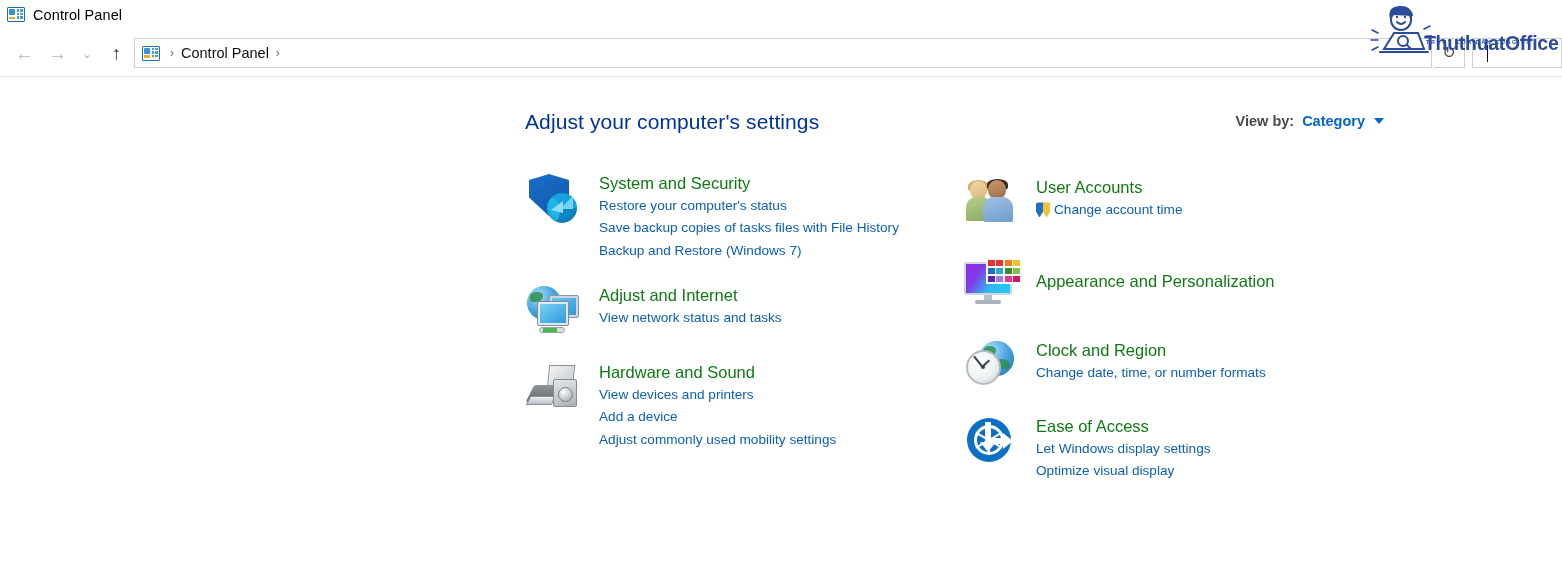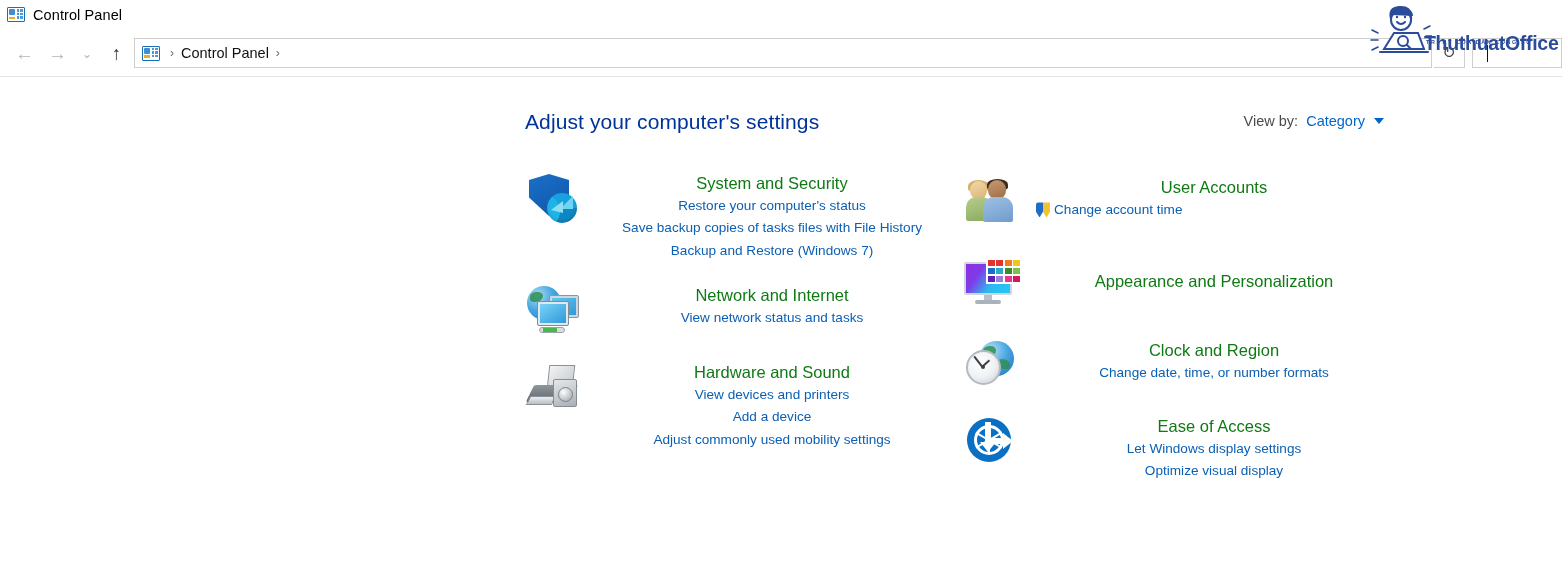--- a/index.html
+++ b/index.html
@@ -91,31 +91,31 @@
   
   .content{position:absolute;left:0;top:77px;width:1562px;height:493px;background:#fff;}
 
   .page-heading{
     position:absolute;left:525px;top:33px;
     font-size:21px;color:#003399;font-weight:400;letter-spacing:.1px;
     white-space:nowrap;
   }
   .viewby{
     position:absolute;right:178px;top:36px;
-    display:flex;align-items:center;gap:8px;white-space:nowrap;
+    display:flex;align-items:center;gap:8px;white-space:nowrap;font-weight:bold;
   }
   .viewby-label{font-size:14.5px;color:#4a4a4a;}
   .viewby-value{font-size:14.5px;color:#0066cc;}
   .viewby-caret{
     width:0;height:0;border-left:5px solid transparent;border-right:5px solid transparent;
     border-top:6px solid #0066cc;margin-left:1px;
   }
 
   
-  .col{position:absolute;text-align:center;}
+  .col{position:absolute;}
   .col-left{left:525px;top:95px;width:420px;}
   .col-right{left:962px;top:95px;width:430px;}
 
   .cat{display:flex;align-items:flex-start;}
   .cat-icon{
     flex:0 0 auto;width:62px;height:56px;position:relative;margin-right:12px;
   }
   .cat-body{flex:1 1 auto;padding-top:1px;}
   .cat-title{
     font-size:16.5px;color:#0f7a14;line-height:1.32;white-space:nowrap;
@@ -453,21 +453,21 @@
           <span class="mon-b">
               <i></i>
             </span>
           <span class="mon-f">
               <i></i>
             </span>
           <span class="cable"></span>
         </span>
       </div>
       <div class="cat-body">
-        <span class="cat-title">Network and Internet</span>
+        <span class="cat-title">Adjust and Internet</span>
         <span class="cat-link">View network status and tasks</span>
       </div>
     </div>
 
     <div class="cat" style="margin-bottom:9px">
       <div class="cat-icon">
         <span class="ic-print">
           <span class="lid"></span>
             <span class="body"></span>
             <span class="tray"></span>

